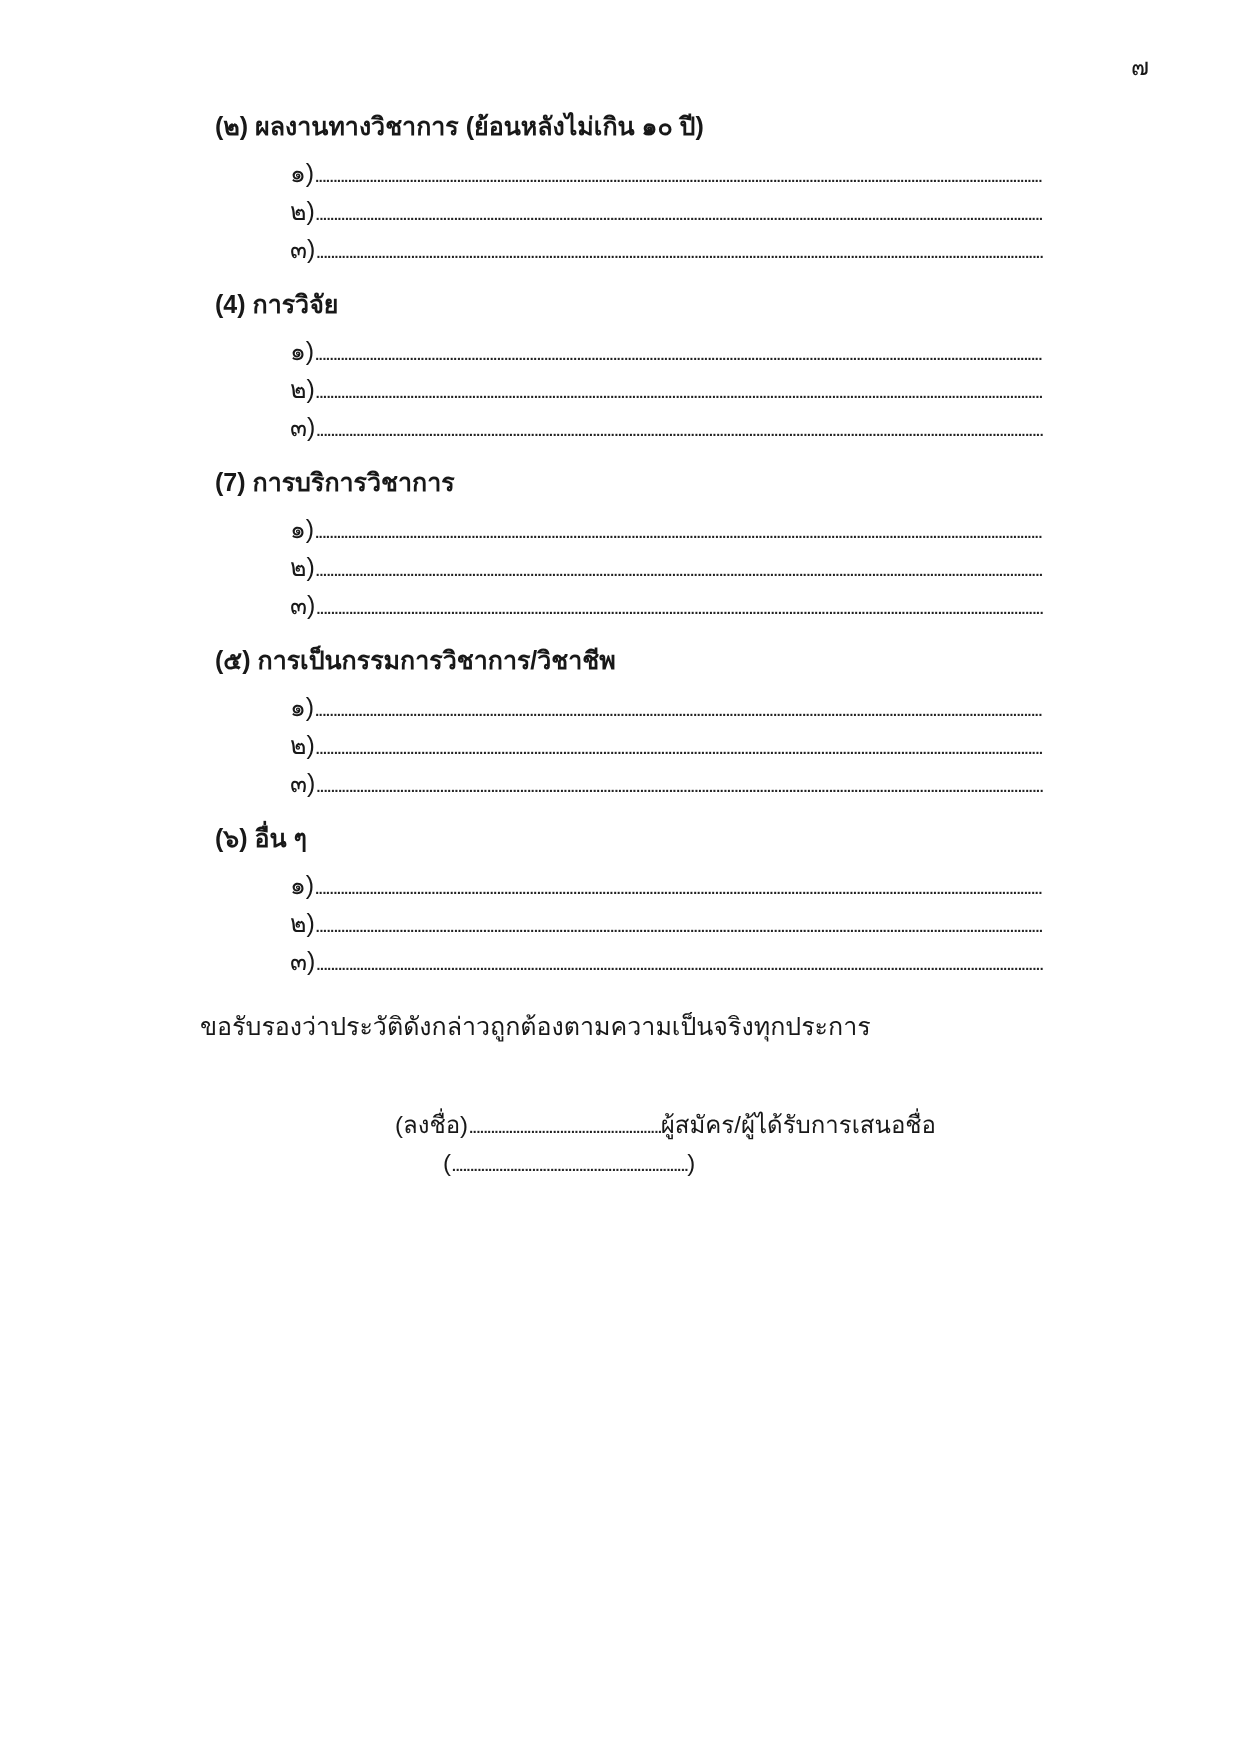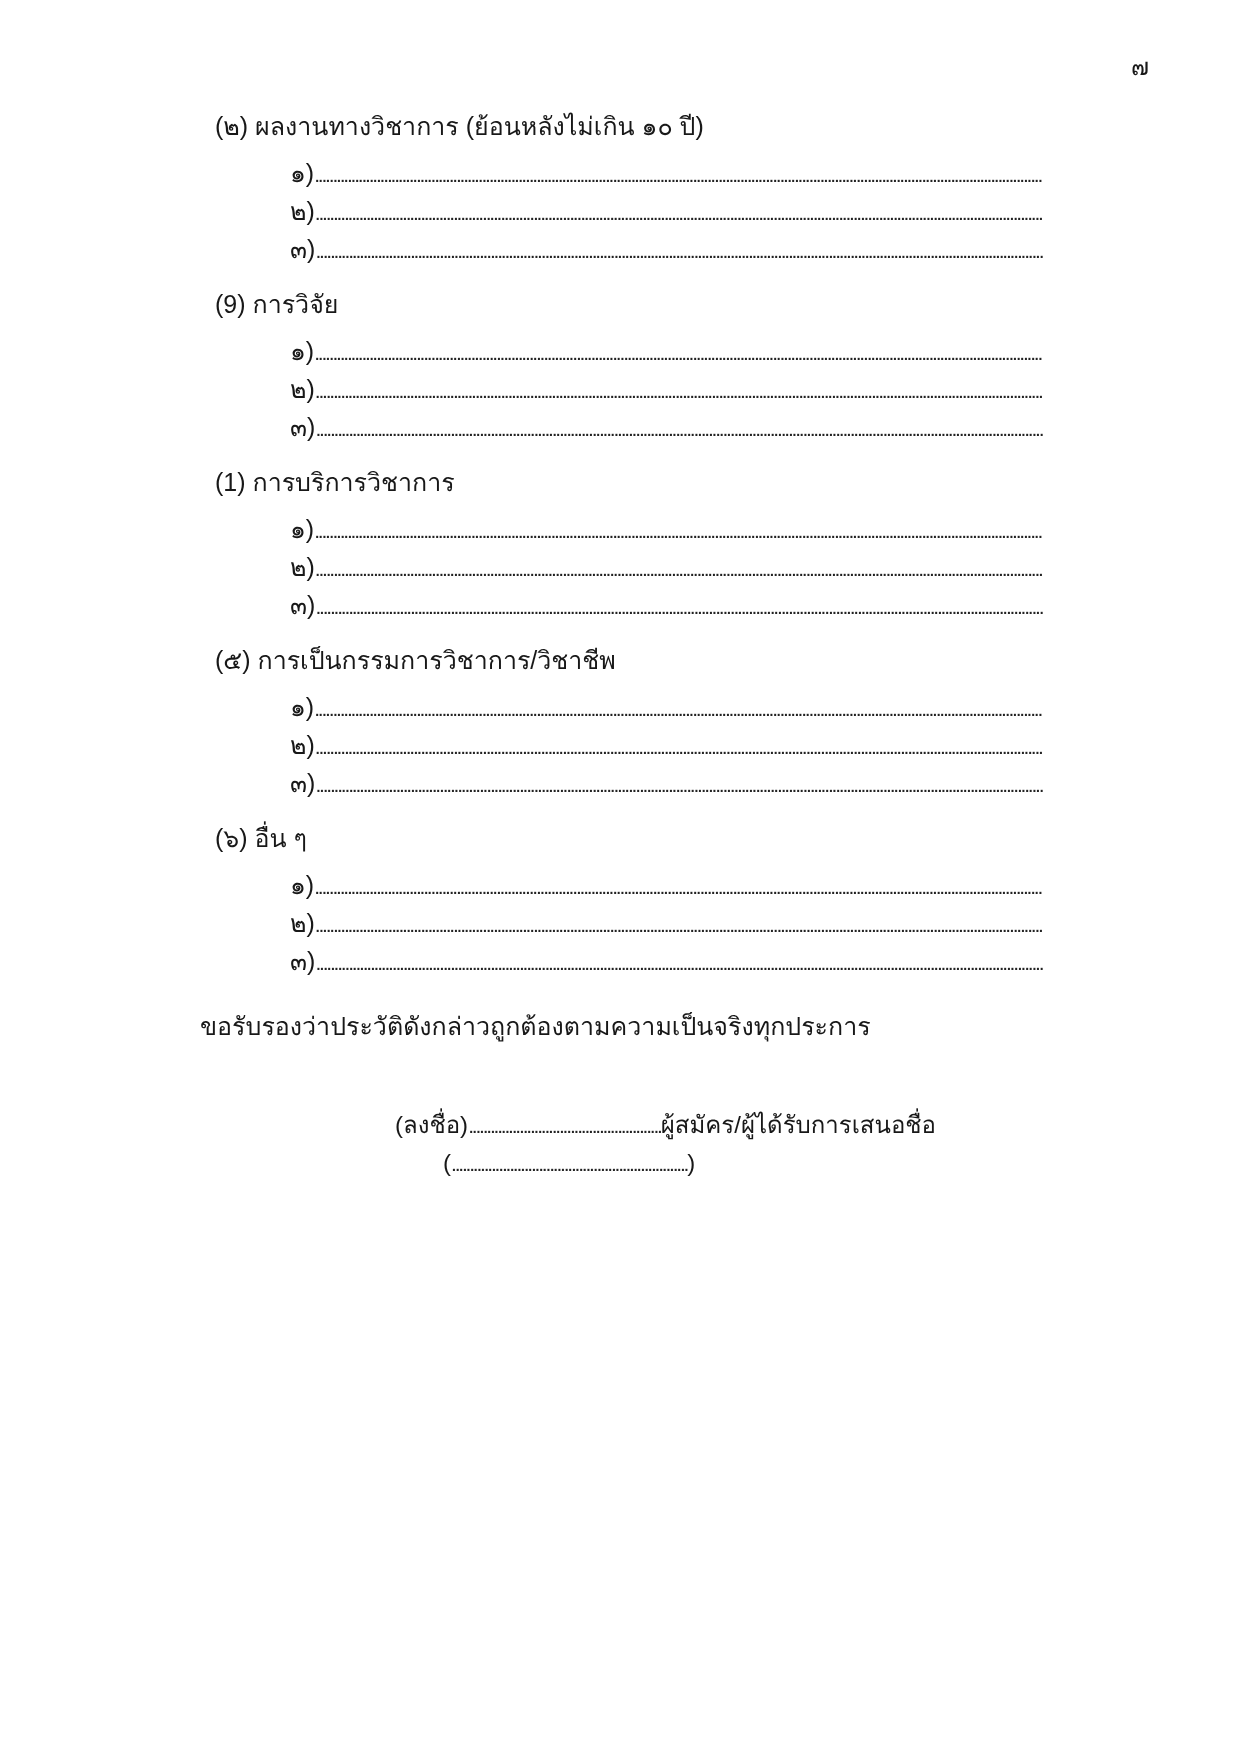--- a/index.html
+++ b/index.html
@@ -22,21 +22,21 @@
   }
   .content {
     position: absolute;
     top: 106px;
     left: 0;
     right: 0;
     padding: 0 96px 0 200px;
   }
   .section-heading {
     font-size: 25px;
-    font-weight: 400;
+    font-weight: 700;
     line-height: 40px;
     margin: 16px 0 8px 15px;
   }
   .form-section:first-child .section-heading { margin-top: 0; }
   .form-item {
     margin-left: 90px;
     height: 38px;
     line-height: 38px;
     font-size: 25px;
     white-space: nowrap;
@@ -87,38 +87,38 @@
     <span class="item-num">๒)</span><span class="leader-text">........................................................................................................................................................................................................</span>
   </div>
 
   <div class="form-item">
     <span class="item-num">๓)</span><span class="leader-text">........................................................................................................................................................................................................</span>
   </div>
 </div>
   </section>
 
   <section class="form-section">
-    <h2 class="section-heading">(9) การวิจัย</h2>
+    <h2 class="section-heading">(4) การวิจัย</h2>
     <div class="items">
   <div class="form-item">
     <span class="item-num">๑)</span><span class="leader-text">........................................................................................................................................................................................................</span>
   </div>
 
   <div class="form-item">
     <span class="item-num">๒)</span><span class="leader-text">........................................................................................................................................................................................................</span>
   </div>
 
   <div class="form-item">
     <span class="item-num">๓)</span><span class="leader-text">........................................................................................................................................................................................................</span>
   </div>
 </div>
   </section>
 
   <section class="form-section">
-    <h2 class="section-heading">(1) การบริการวิชาการ</h2>
+    <h2 class="section-heading">(7) การบริการวิชาการ</h2>
     <div class="items">
   <div class="form-item">
     <span class="item-num">๑)</span><span class="leader-text">........................................................................................................................................................................................................</span>
   </div>
 
   <div class="form-item">
     <span class="item-num">๒)</span><span class="leader-text">........................................................................................................................................................................................................</span>
   </div>
 
   <div class="form-item">

